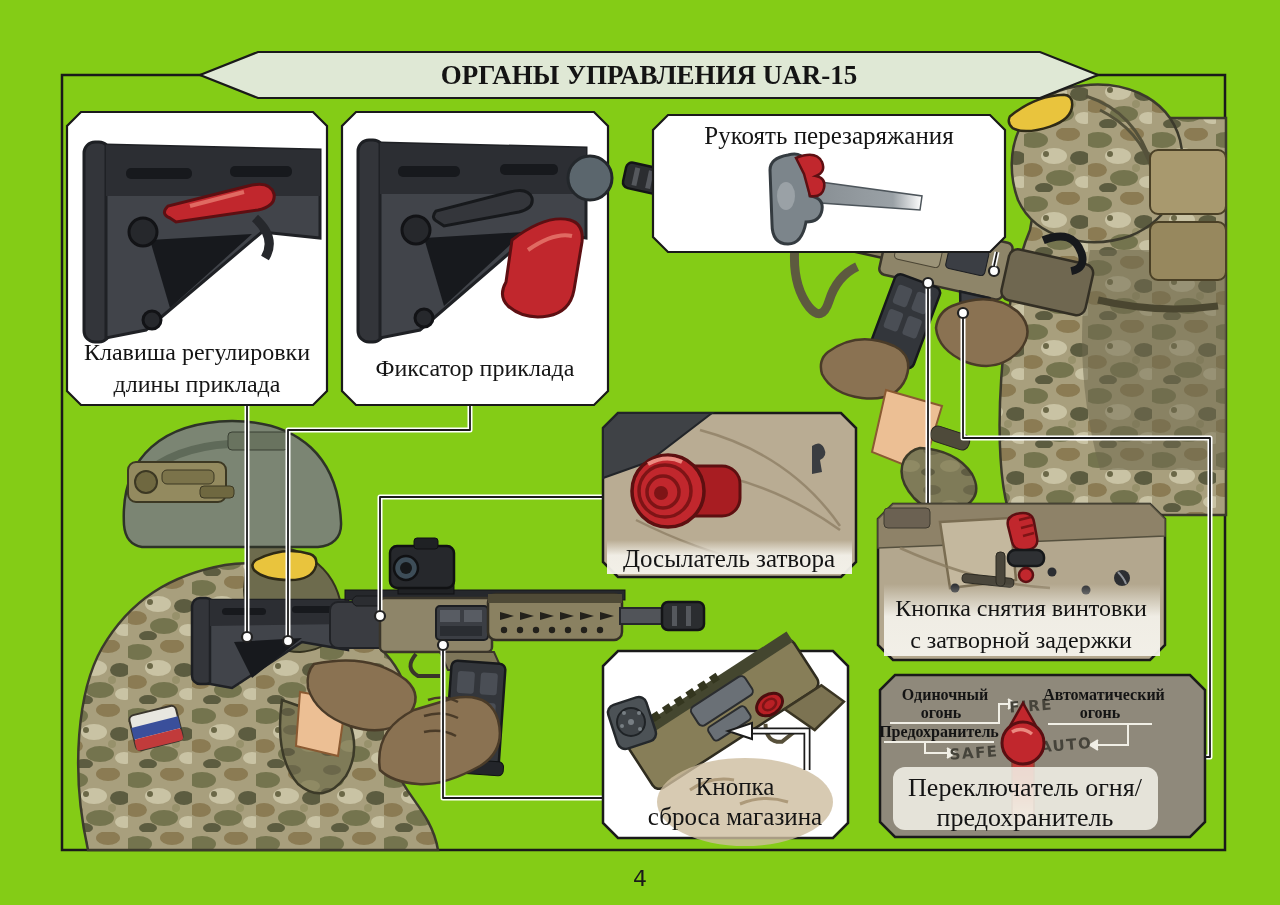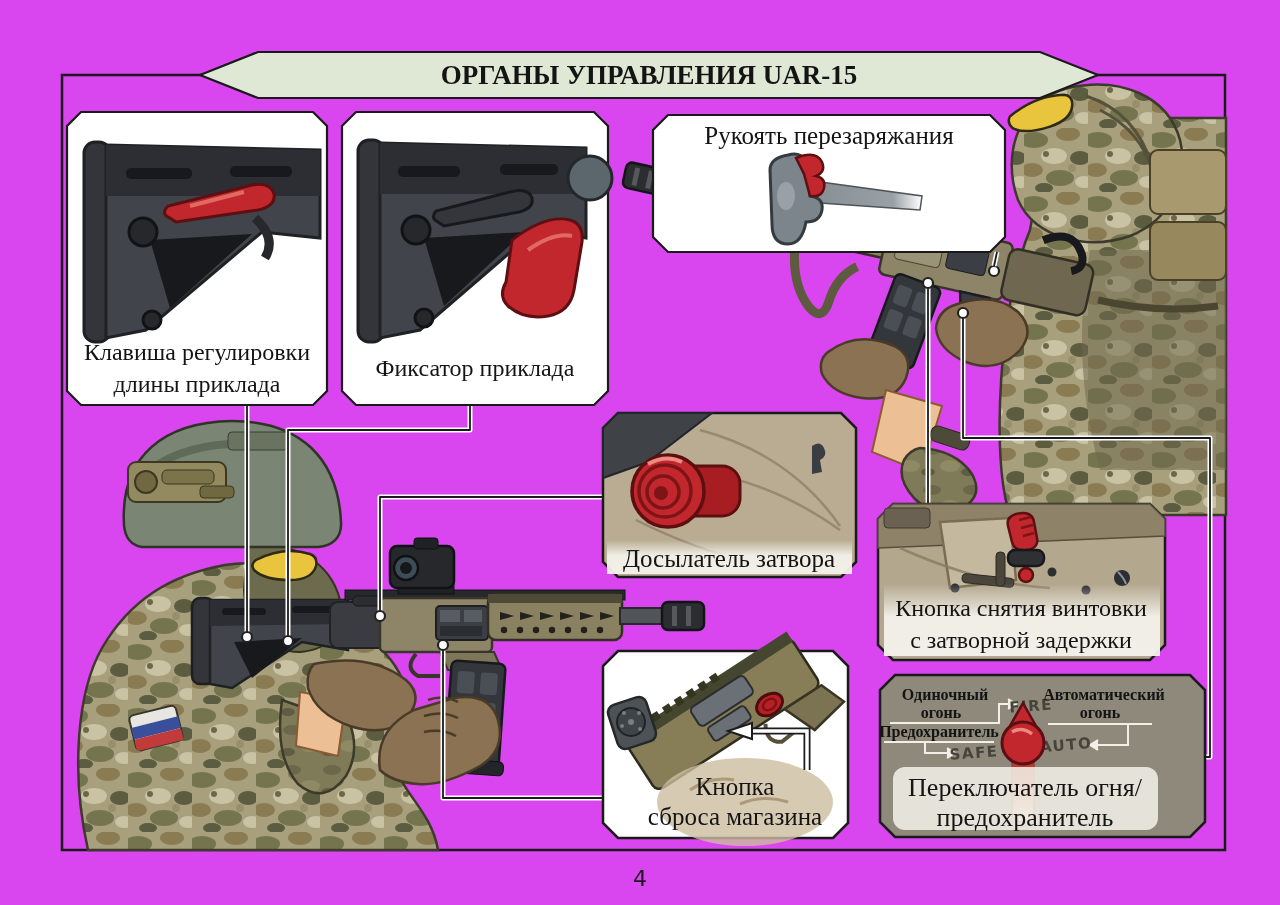--- a/index.html
+++ b/index.html
@@ -1,16 +1,16 @@
 <!DOCTYPE html>
 <html><head>
 <meta charset="utf-8">
 <style>
   html,body{margin:0;padding:0;background:#ffffff;}
-  .stage{position:relative;width:1280px;height:905px;background:#d946ef;overflow:hidden;
+  .stage{position:relative;width:1280px;height:905px;background:#84cc16;overflow:hidden;
          font-family:"Liberation Serif",serif;}
   svg{display:block;}
   text{user-select:none;}
   .lbl{font-family:"Liberation Serif",serif;fill:#141414;}
   .marker{font-family:"DejaVu Sans",sans-serif;font-weight:bold;fill:#45433a;letter-spacing:1.5px;}
 </style>
 </head>
 <body>
 
 <div class="stage">

